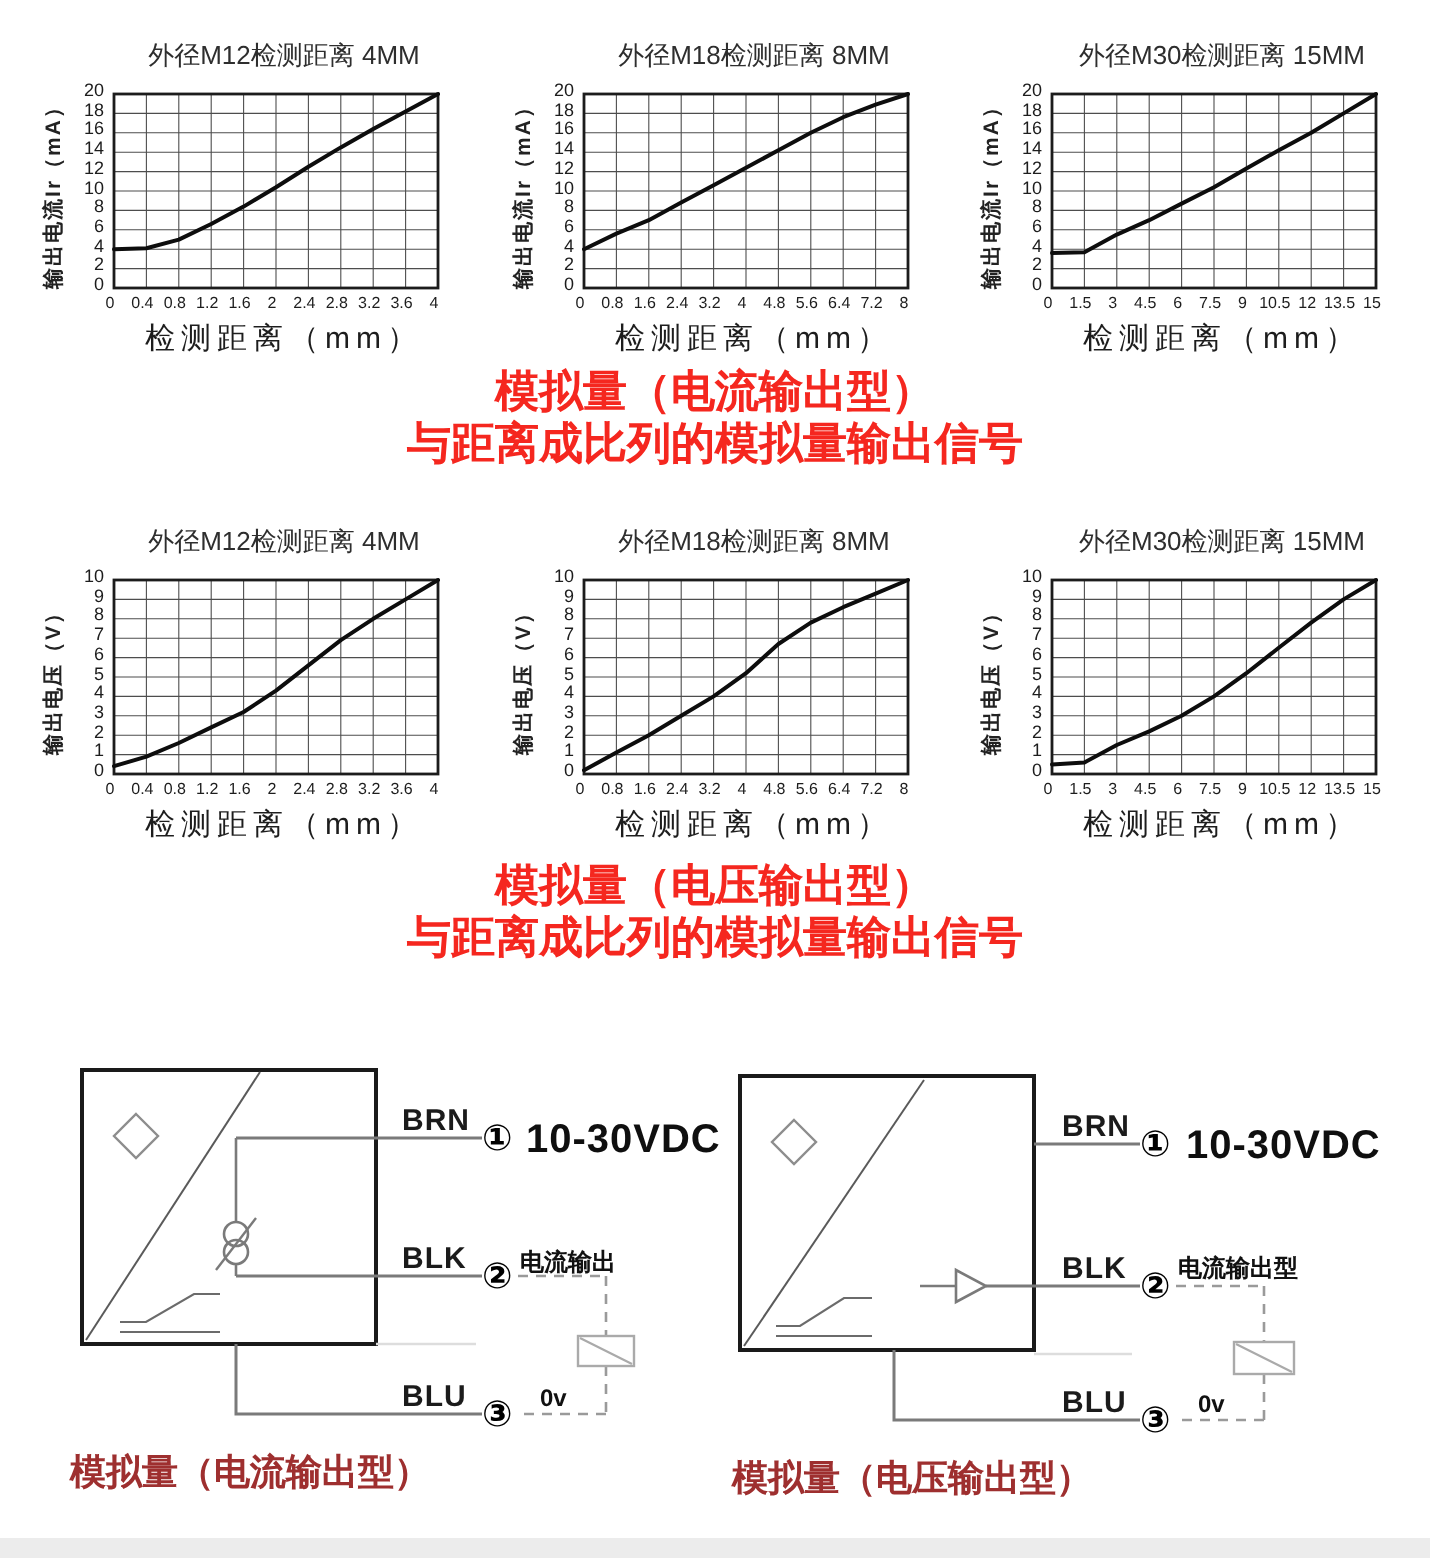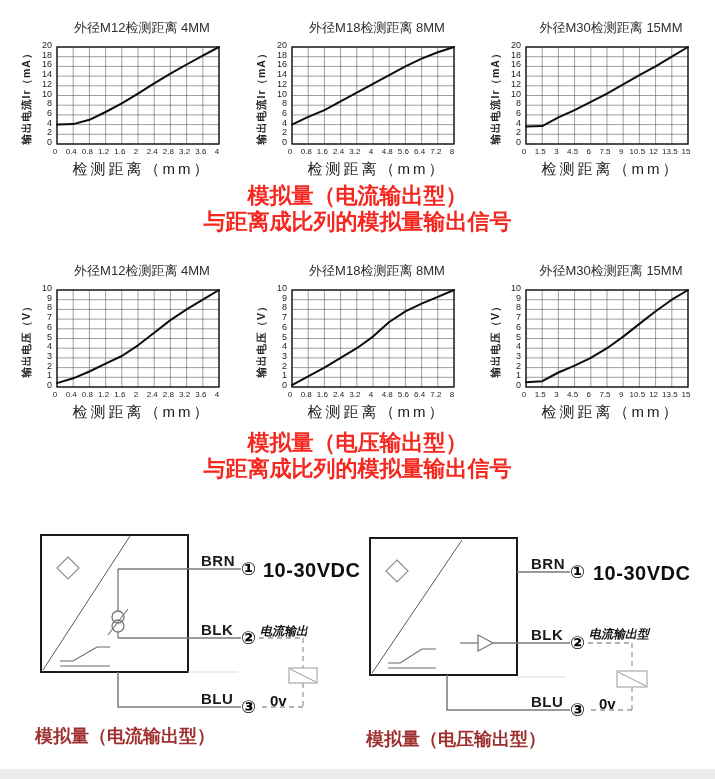--- a/index.html
+++ b/index.html
@@ -26,22 +26,22 @@
     letter-spacing:3px;margin-top:3px;font-weight:500;white-space:nowrap;}
   
   .heading{position:absolute;left:0;width:715px;text-align:center;
     font-size:22px;font-weight:bold;line-height:26px;}
   
   .diagram{position:absolute;width:345px;height:250px;}
   .diagram svg{position:absolute;left:0;top:0;}
   .wire-label{position:absolute;font-size:15px;font-weight:bold;color:#1b1b1b;letter-spacing:0.5px;}
   .pin{position:absolute;font-size:18px;line-height:18px;color:#000;font-weight:bold;}
   .vdc{position:absolute;font-size:20px;font-weight:bold;color:#0f0f0f;letter-spacing:0.5px;}
-  .small-out{position:absolute;font-size:12px;font-weight:bold;color:#111;font-style:italic;}
-  .zerov{position:absolute;font-size:15px;font-weight:bold;color:#111;}
+  .small-out{position:absolute;font-size:12px;font-weight:bold;color:#111;}
+  .zerov{position:absolute;font-size:12px;font-weight:bold;color:#111;}
   .diag-caption{position:absolute;font-size:18px;font-weight:bold;white-space:nowrap;}
   
   .footer-bar{position:absolute;left:0;top:769px;width:715px;height:10px;}
 </style>
 </head>
 <body>
 
 <div class="chart" style="left:19px;top:20px">
     <div class="c-title">外径M12检测距离 4MM</div>
     <div class="c-body">

